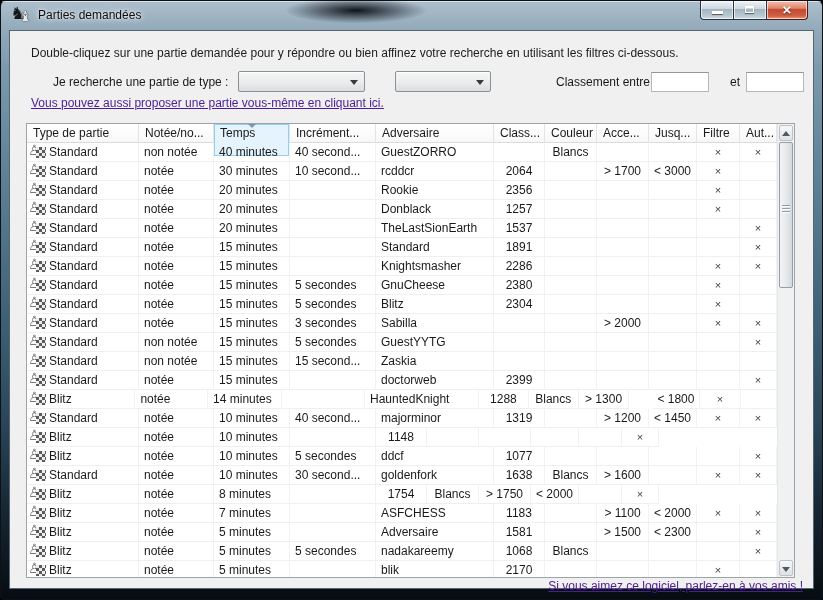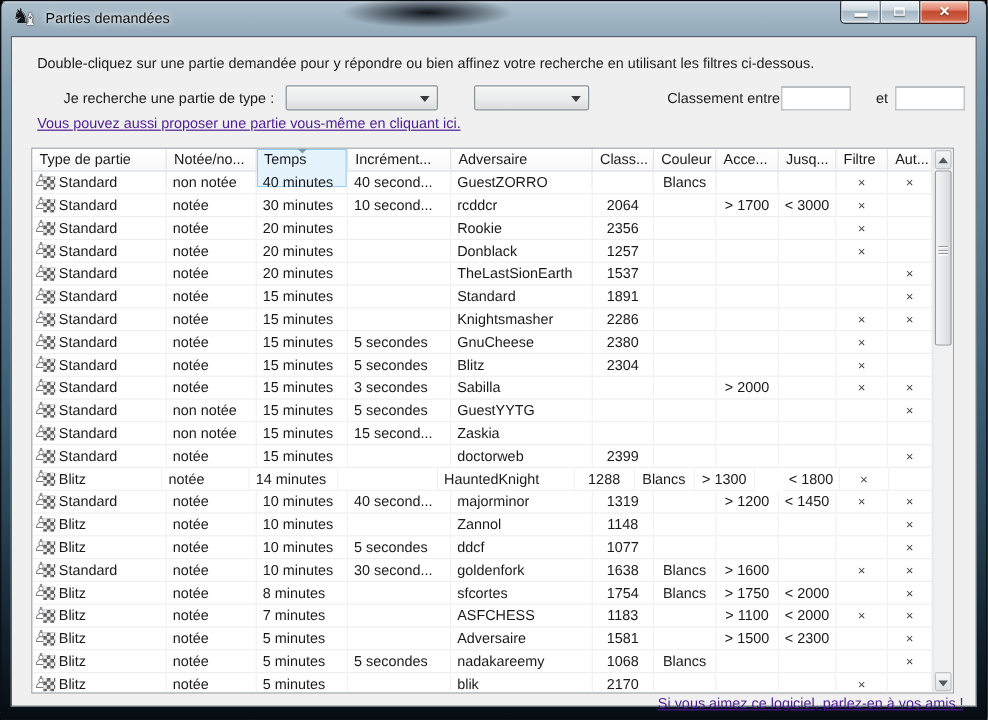--- a/index.html
+++ b/index.html
@@ -420,21 +420,20 @@
             <div class="td left typecell" style="width: 112px;">
               <span class="piece-icon">
                 <span class="pawn">♙</span>
                 <span class="board"></span>
               </span>
               <span>Blitz</span>
             </div>
             <div class="td left" style="width: 75px;">notée</div>
             <div class="td left" style="width: 76px;">10 minutes</div>
             <div class="td left" style="width: 86px;"></div>
-            <div class="td left" style="width: 118px;">Zannol</div>
             <div class="td center" style="width: 51px;">1148</div>
             <div class="td center" style="width: 52px;"></div>
             <div class="td center" style="width: 52px;"></div>
             <div class="td center" style="width: 48px;"></div>
             <div class="td center" style="width: 43px;"></div>
             <div class="td center" style="width: 37px;"><span class="xm">×</span></div>
           </div>
           <div class="tr">
             <div class="td left typecell" style="width: 112px;">
               <span class="piece-icon">
@@ -477,21 +476,20 @@
             <div class="td left typecell" style="width: 112px;">
               <span class="piece-icon">
                 <span class="pawn">♙</span>
                 <span class="board"></span>
               </span>
               <span>Blitz</span>
             </div>
             <div class="td left" style="width: 75px;">notée</div>
             <div class="td left" style="width: 76px;">8 minutes</div>
             <div class="td left" style="width: 86px;"></div>
-            <div class="td left" style="width: 118px;">sfcortes</div>
             <div class="td center" style="width: 51px;">1754</div>
             <div class="td center" style="width: 52px;">Blancs</div>
             <div class="td center" style="width: 52px;">&gt; 1750</div>
             <div class="td center" style="width: 48px;">&lt; 2000</div>
             <div class="td center" style="width: 43px;"></div>
             <div class="td center" style="width: 37px;"><span class="xm">×</span></div>
           </div>
           <div class="tr">
             <div class="td left typecell" style="width: 112px;">
               <span class="piece-icon">

